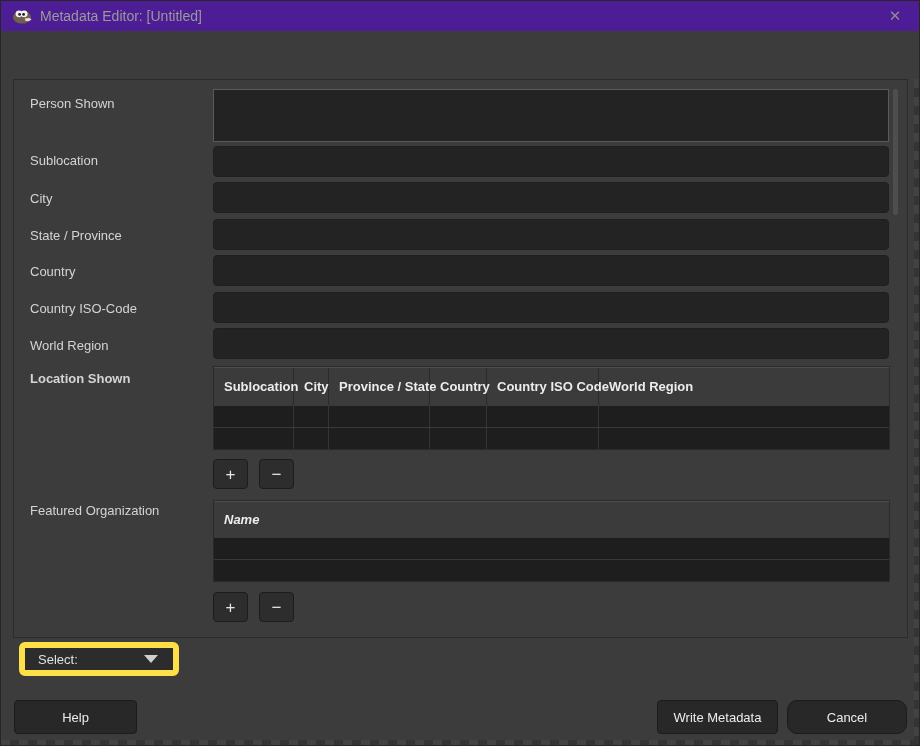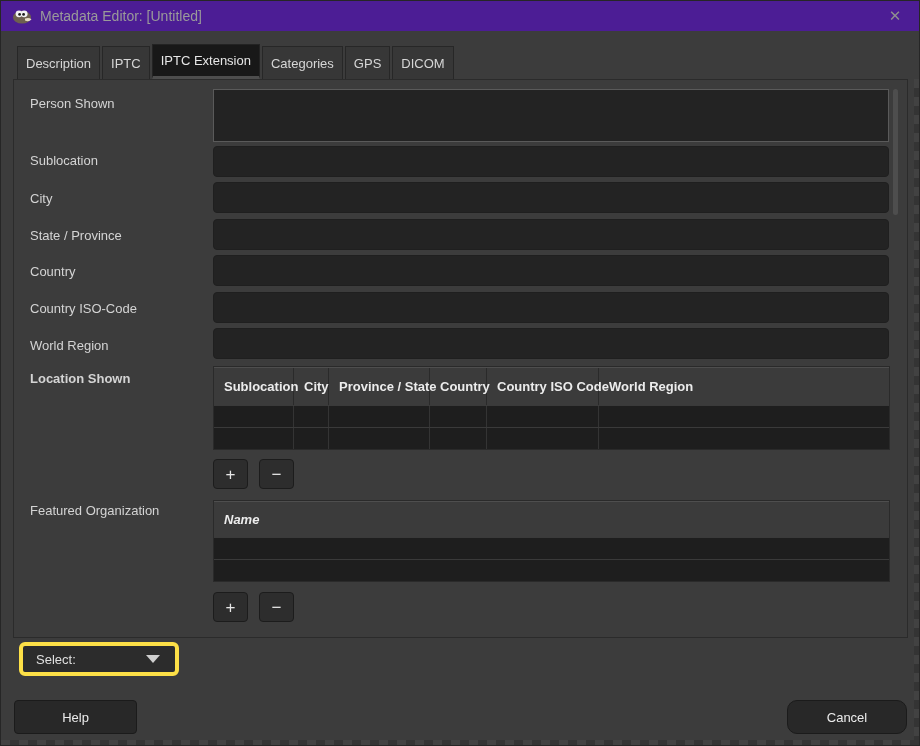--- a/index.html
+++ b/index.html
@@ -46,21 +46,21 @@
   .mini-btn{
     position:absolute;width:35px;height:30px;border-radius:4px;
     background:#2d2d2d;border:1px solid #1c1c1c;color:#e6e6e6;
     font-size:17px;display:flex;align-items:center;justify-content:center;cursor:default;line-height:1;
   }
   
   .scroll-thumb{position:absolute;left:892px;top:88px;width:5px;height:126px;background:#4e4e4e;border-radius:3px;}
   
   .select-btn{
     position:absolute;left:18px;top:641px;width:160px;height:34px;
-    background:#2c2c2c;border:4px solid #fde047;border-radius:6px;
+    background:#2c2c2c;border:6px solid #fde047;border-radius:6px;
     display:flex;align-items:center;color:#e0e0e0;font-size:13px;cursor:default;
   }
   .select-btn .sel-label{margin-left:13px;}
   .select-btn .arrow{position:absolute;right:15px;width:0;height:0;
     border-left:7px solid transparent;border-right:7px solid transparent;border-top:8px solid #cfcfcf;}
   
   .btn{
     position:absolute;top:699px;height:34px;border-radius:4px;
     background:#282828;border:1px solid #1b1b1b;color:#ececec;font-size:13px;
     display:flex;align-items:center;justify-content:center;cursor:default;
@@ -87,28 +87,20 @@
         <circle cx="12.2" cy="5.8" r="3.4" fill="#f2f2f2"></circle>
         <circle cx="7.6" cy="6.4" r="1.4" fill="#1c1c1c"></circle>
         <circle cx="11.6" cy="6.4" r="1.4" fill="#1c1c1c"></circle>
         <path d="M13 10.5 q4 -1.5 6.5 0.8 q-2.5 3.2 -6.5 1.2 z" fill="#e9dec6"></path>
       </svg>
     </span>
     <span class="title">Metadata Editor: [Untitled]</span>
     <span class="close">✕</span>
   </div>
 
-  <div class="tabbar">
-    <div class="tab">Description</div>
-    <div class="tab">IPTC</div>
-    <div class="tab active">IPTC Extension</div>
-    <div class="tab">Categories</div>
-    <div class="tab">GPS</div>
-    <div class="tab">DICOM</div>
-  </div>
 
   <div class="panel"></div>
 
   <div class="flabel" style="top:95px;">Person Shown</div>
   <div class="flabel" style="top:152px;">Sublocation</div>
   <div class="flabel" style="top:190px;">City</div>
   <div class="flabel" style="top:227px;">State / Province</div>
   <div class="flabel" style="top:263px;">Country</div>
   <div class="flabel" style="top:300px;">Country ISO-Code</div>
   <div class="flabel" style="top:337px;">World Region</div>
@@ -169,18 +161,19 @@
   <div class="mini-btn" style="left:258px;top:591px;">−</div>
 
   <div class="scroll-thumb"></div>
 
   <div class="select-btn">
     <span class="sel-label">Select:</span>
     <span class="arrow"></span>
   </div>
 
   <div class="btn btn-help">Help</div>
+  <div class="btn btn-write">Write Metadata</div>
   <div class="btn btn-cancel">Cancel</div>
 
   <div class="edge-bottom"></div>
   <div class="edge-right"></div>
 
 </div>
 
 </body></html>

